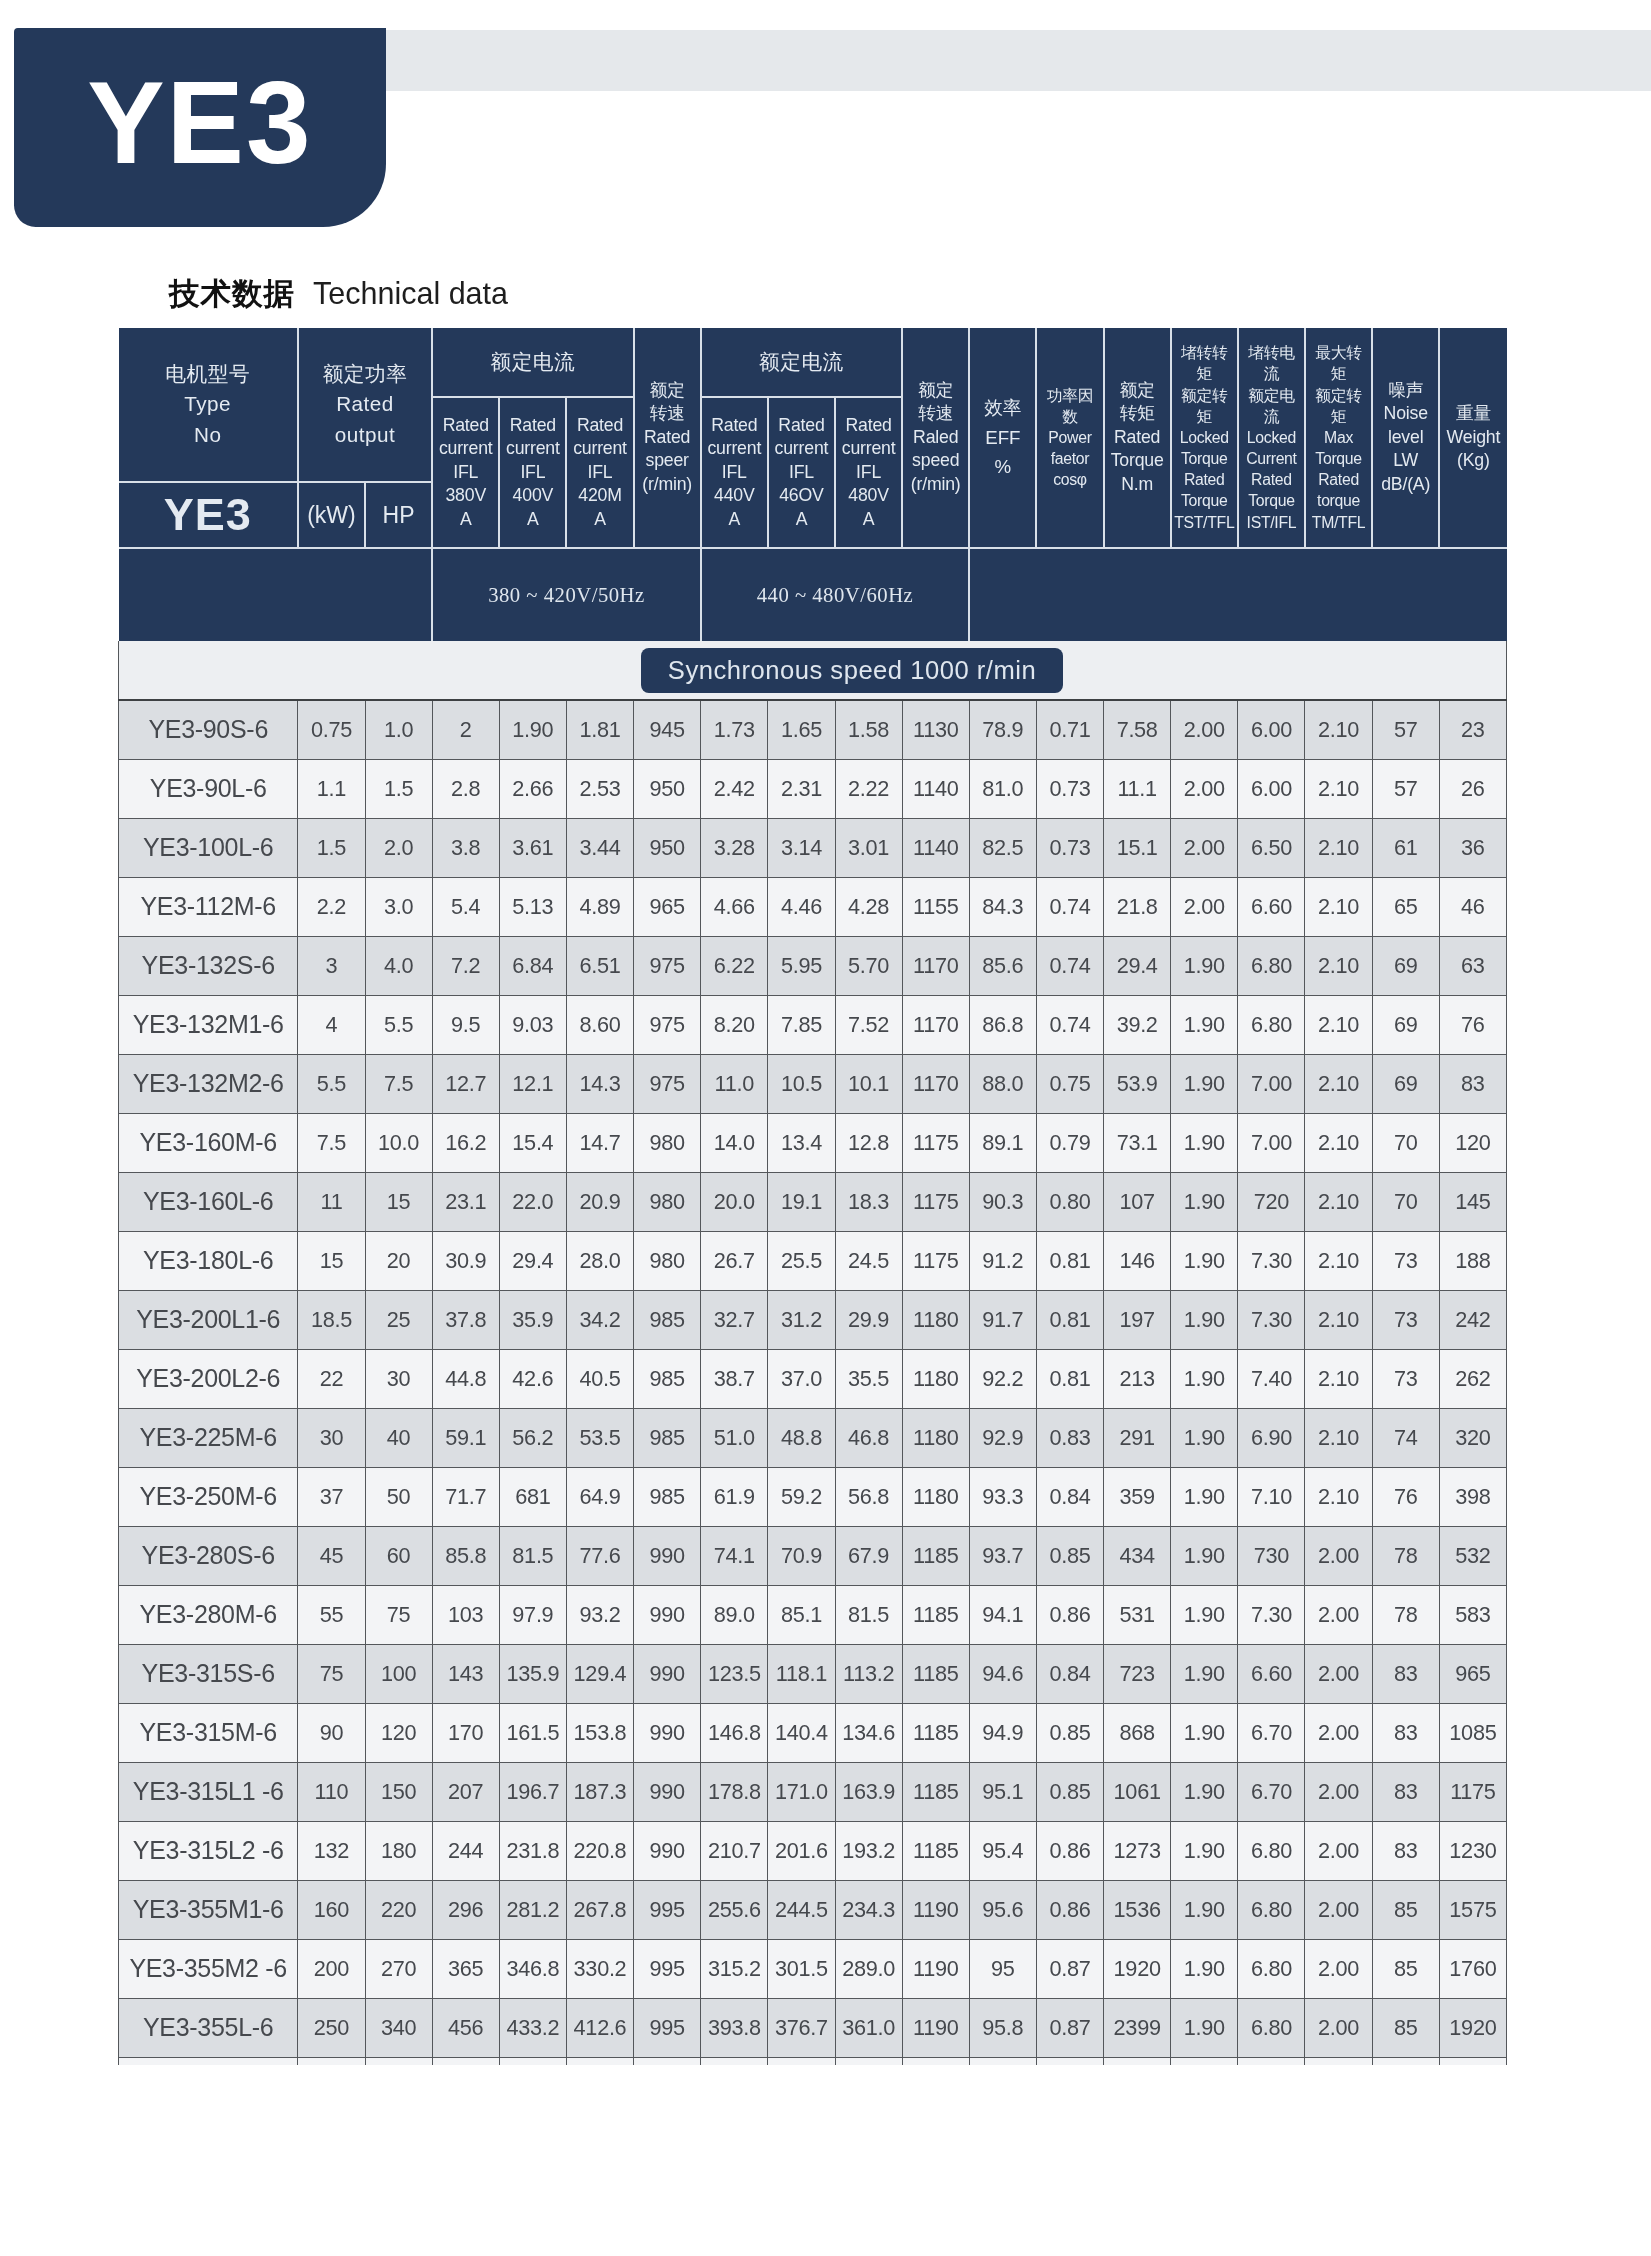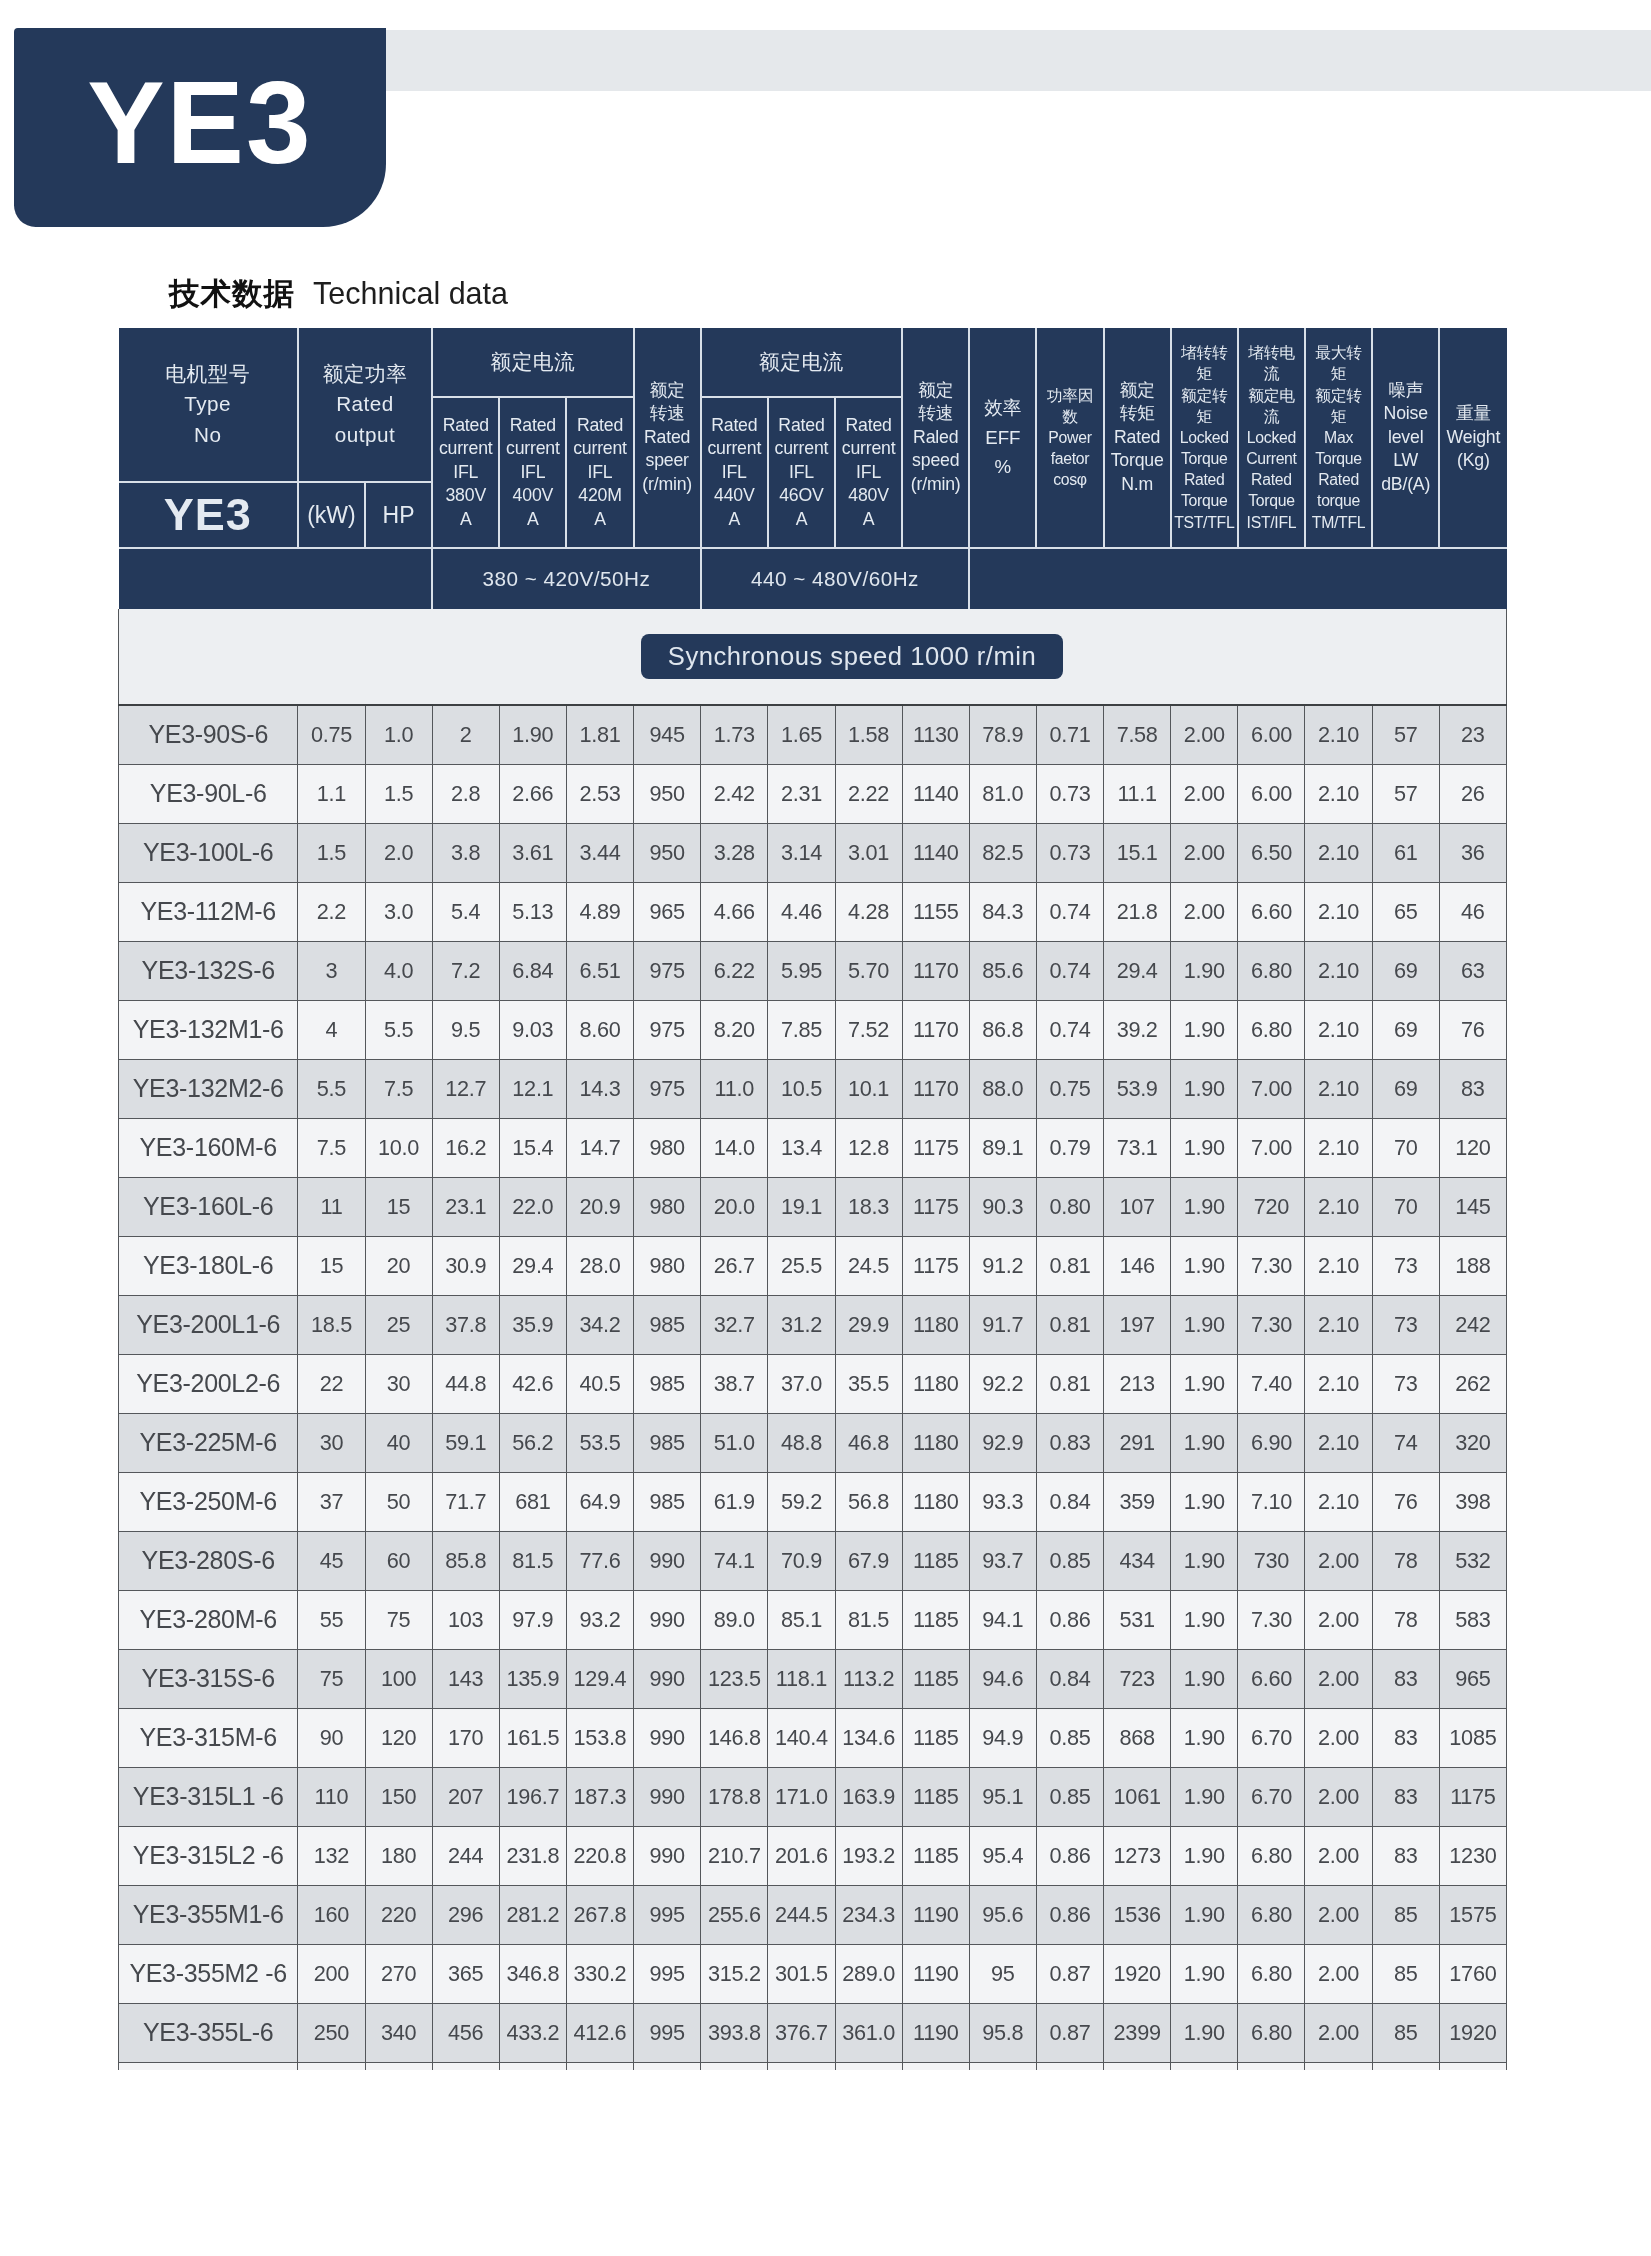--- a/index.html
+++ b/index.html
@@ -37,28 +37,28 @@
   tr.hB { height:85px; }
   tr.hC { height:66px; }
   .f-zh  { font-size:20.7px; line-height:1.45; letter-spacing:0.5px; }
   .f-sub { font-size:17.7px; line-height:1.32; letter-spacing:-0.2px; }
   .f-eff { font-size:18.7px; line-height:1.6; }
   .f-sm  { font-size:15.8px; line-height:1.34; letter-spacing:-0.3px; }
   .f-kw  { font-size:23px; }
   .h-brand { font-size:45px; font-weight:bold; color:#ffffff; letter-spacing:1px; white-space:normal; }
 
   
-  tr.band { height:61px; }
+  tr.band { height:93px;font-family:Liberation Serif, serif; }
   tr.band td { border-bottom:none; font-size:20.7px; letter-spacing:0.5px; color:#dfe6ee; }
 
   
   tr.pillrow td {
     background:#edeff2; border:none;
     border-left:1px solid #54575b; border-right:1px solid #54575b;
-    height:96px; vertical-align:middle;
+    height:59px; vertical-align:middle;
   }
   .pill {
     width:422px; height:45px; margin-left:520px;
     background:#24395a; border-radius:7.9px;
     color:#dfe6ee; font-size:25.6px; letter-spacing:0.5px;
     display:flex; align-items:center; justify-content:center;
   }
 
   
   tr.dr td {

